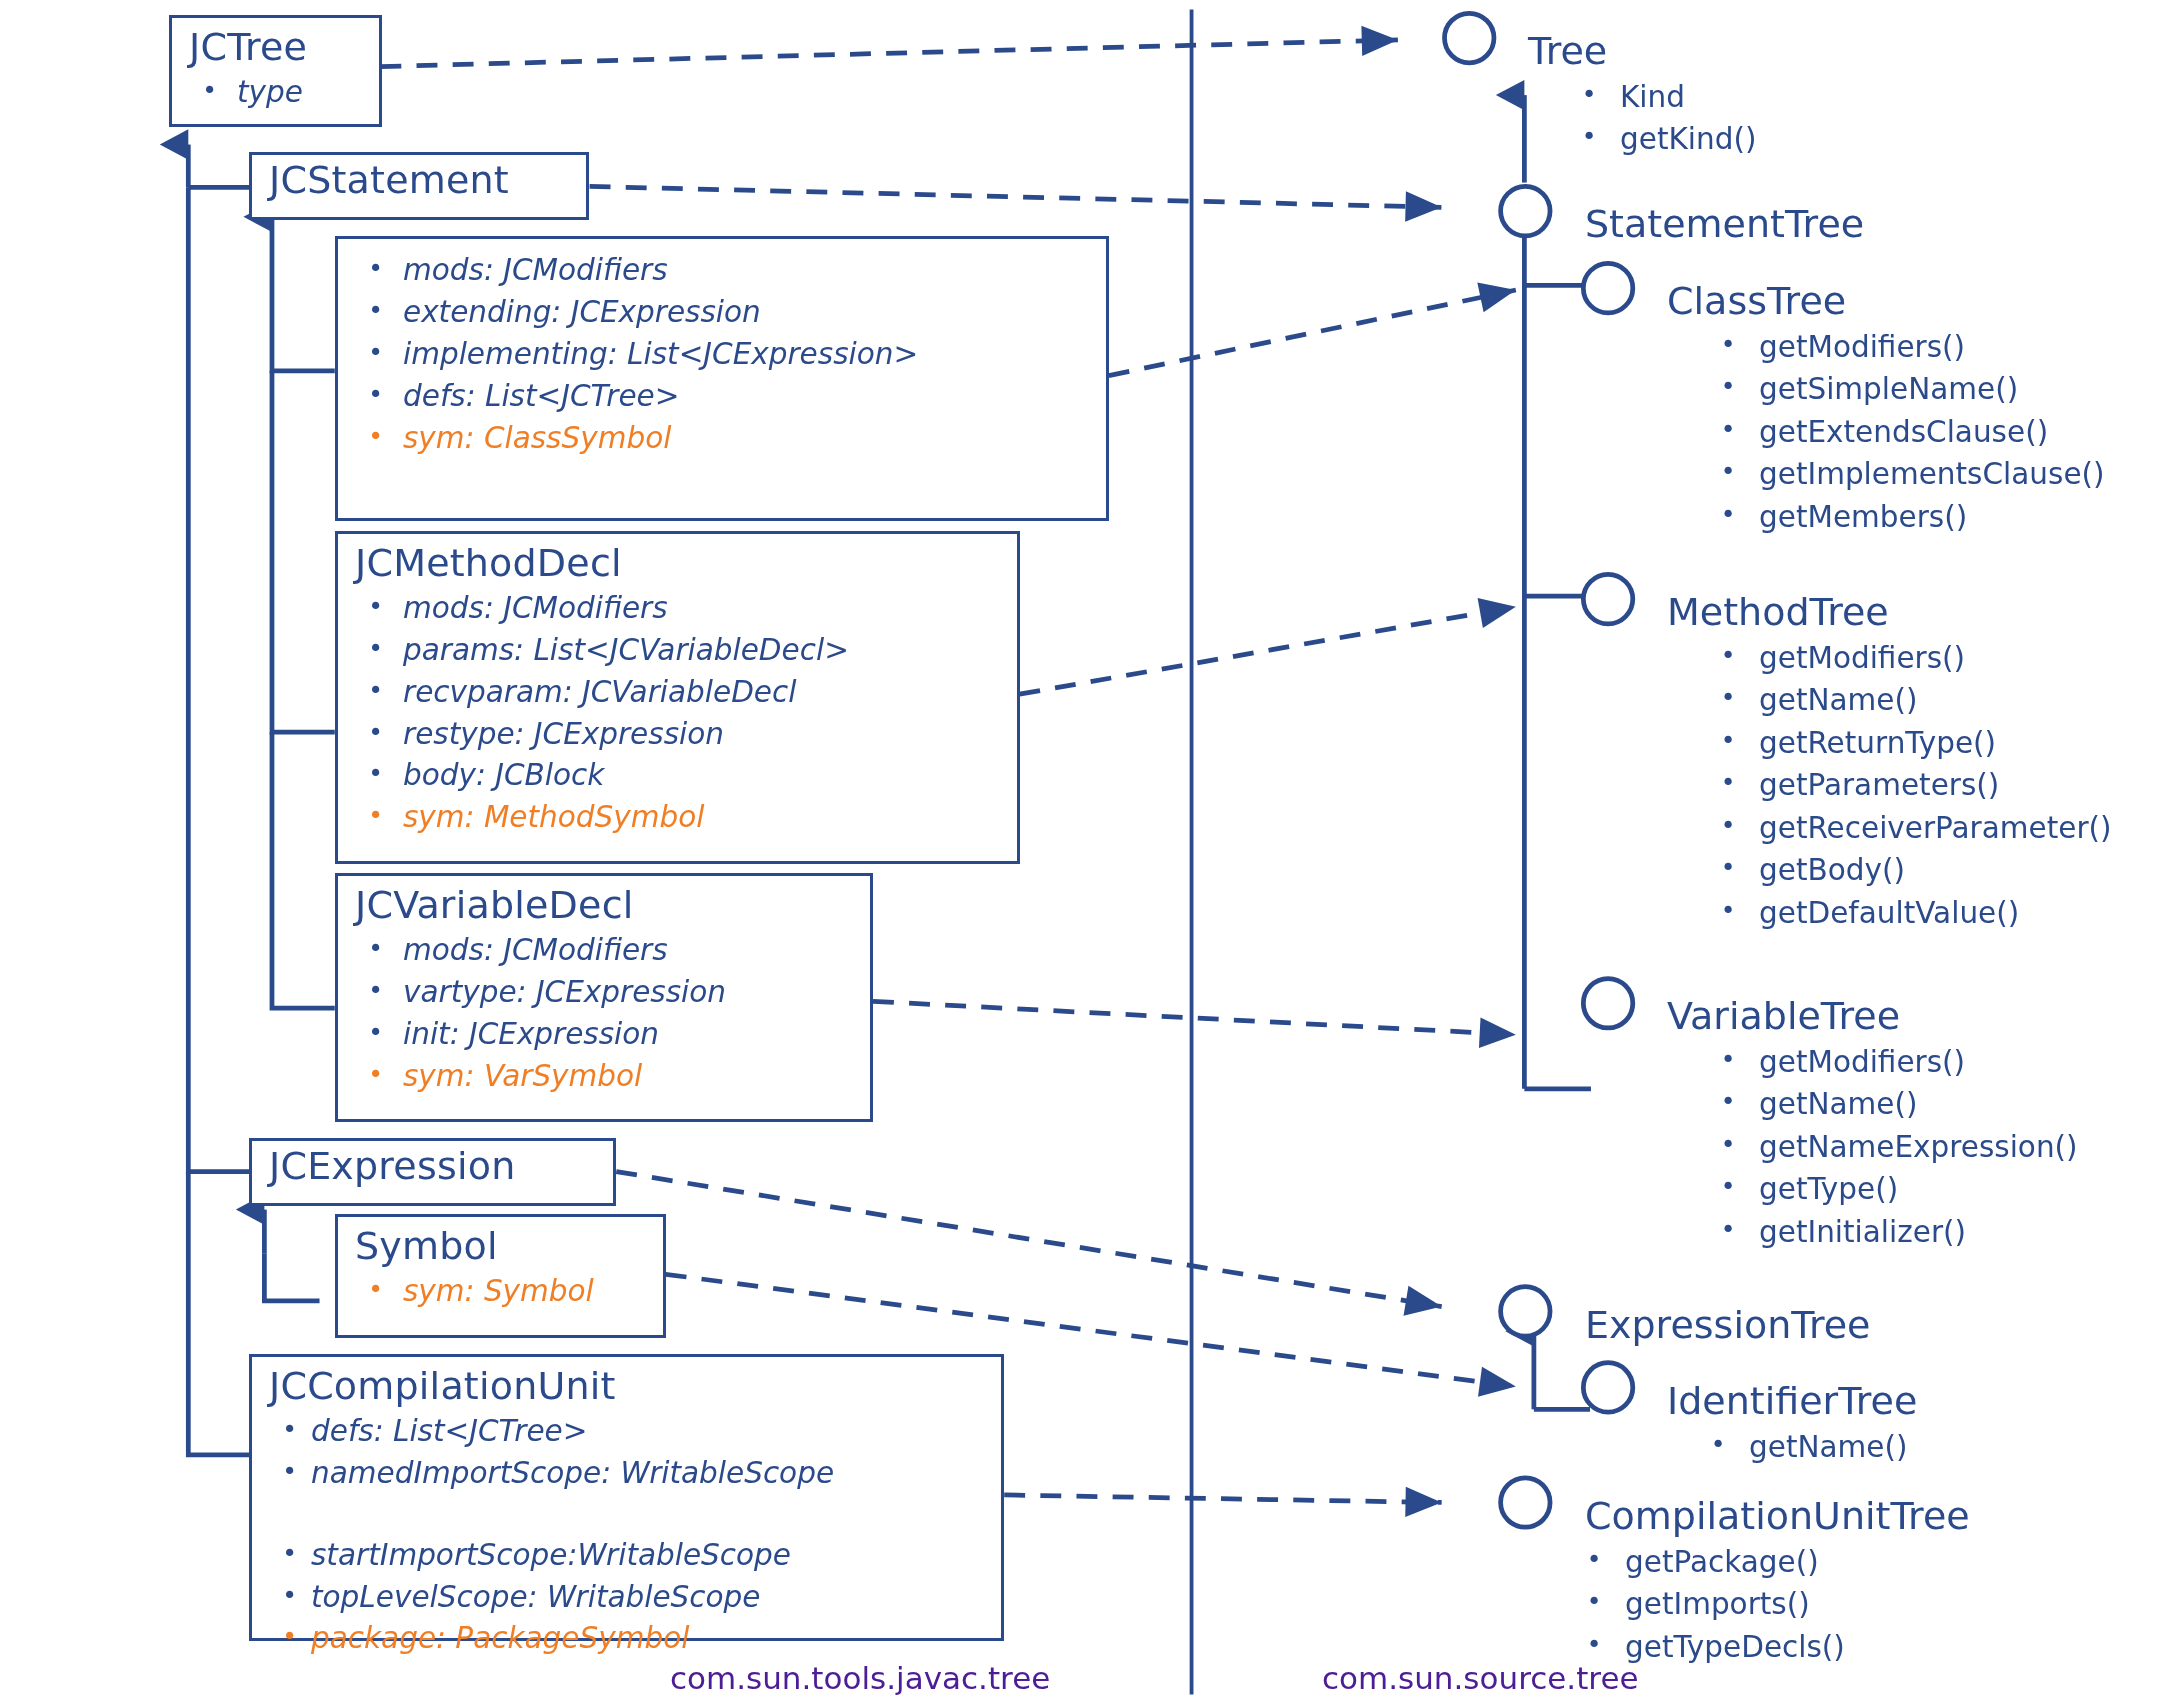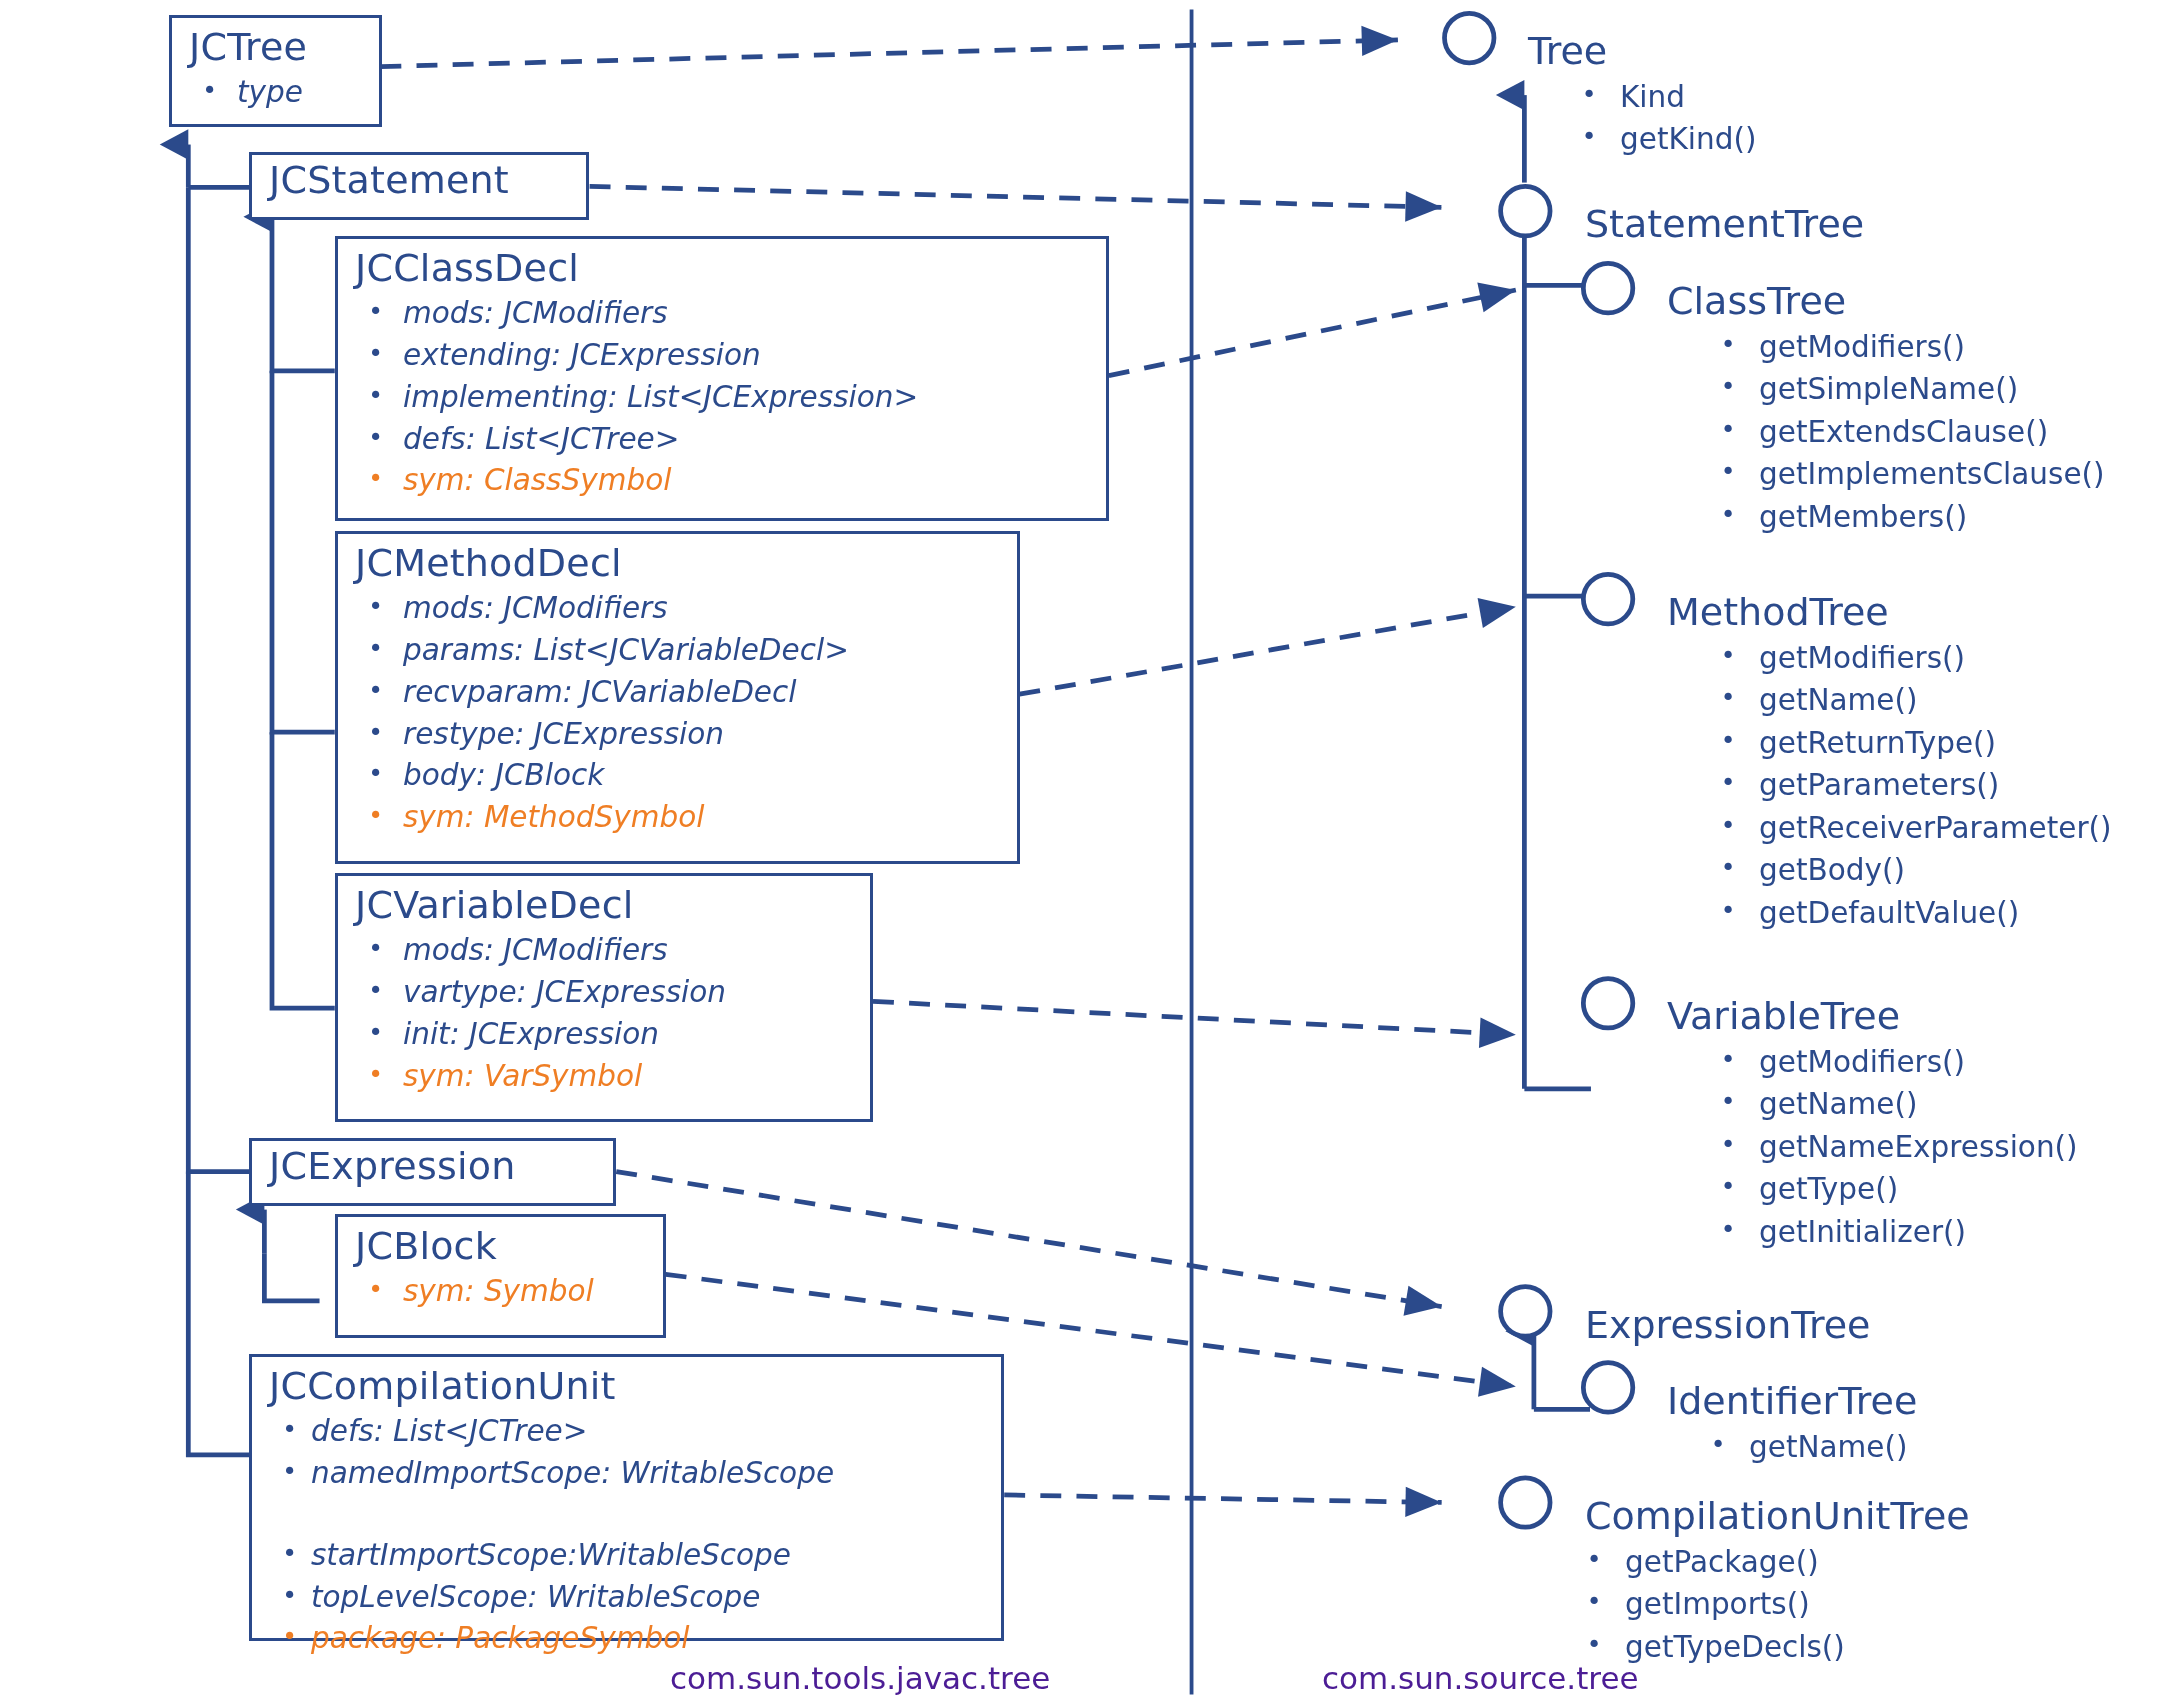--- a/index.html
+++ b/index.html
@@ -151,21 +151,20 @@
     <ul>
       <li>type</li>
     </ul>
   </div>
 
   <div class="cls" style="left:249px;top:152px;width:340px;height:68px;padding-top:3.8px;">
     <div class="title">JCStatement</div>
   </div>
 
   <div class="cls" style="left:335px;top:236px;width:774px;height:285px;">
-    <div class="title">JCClassDecl</div>
     <ul>
       <li>mods: JCModifiers</li>
       <li>extending: JCExpression</li>
       <li>implementing: List&lt;JCExpression&gt;</li>
       <li>defs: List&lt;JCTree&gt;</li>
       <li class="sym">sym: ClassSymbol</li>
     </ul>
   </div>
 
   <div class="cls" style="left:335px;top:531px;width:685px;height:333px;">
@@ -188,21 +187,21 @@
       <li>init: JCExpression</li>
       <li class="sym">sym: VarSymbol</li>
     </ul>
   </div>
 
   <div class="cls" style="left:249px;top:1138px;width:367px;height:68px;padding-top:3.8px;">
     <div class="title">JCExpression</div>
   </div>
 
   <div class="cls" style="left:335px;top:1214px;width:331px;height:124px;">
-    <div class="title">JCBlock</div>
+    <div class="title">Symbol</div>
     <ul>
       <li class="sym">sym: Symbol</li>
     </ul>
   </div>
 
   <div class="cls" style="left:249px;top:1354px;width:755px;height:287px;">
     <div class="title">JCCompilationUnit</div>
     <ul style="padding-left:0;">
       <li style="padding-left:42px;">defs: List&lt;JCTree&gt;</li>
       <li style="padding-left:42px;">namedImportScope: WritableScope</li>

